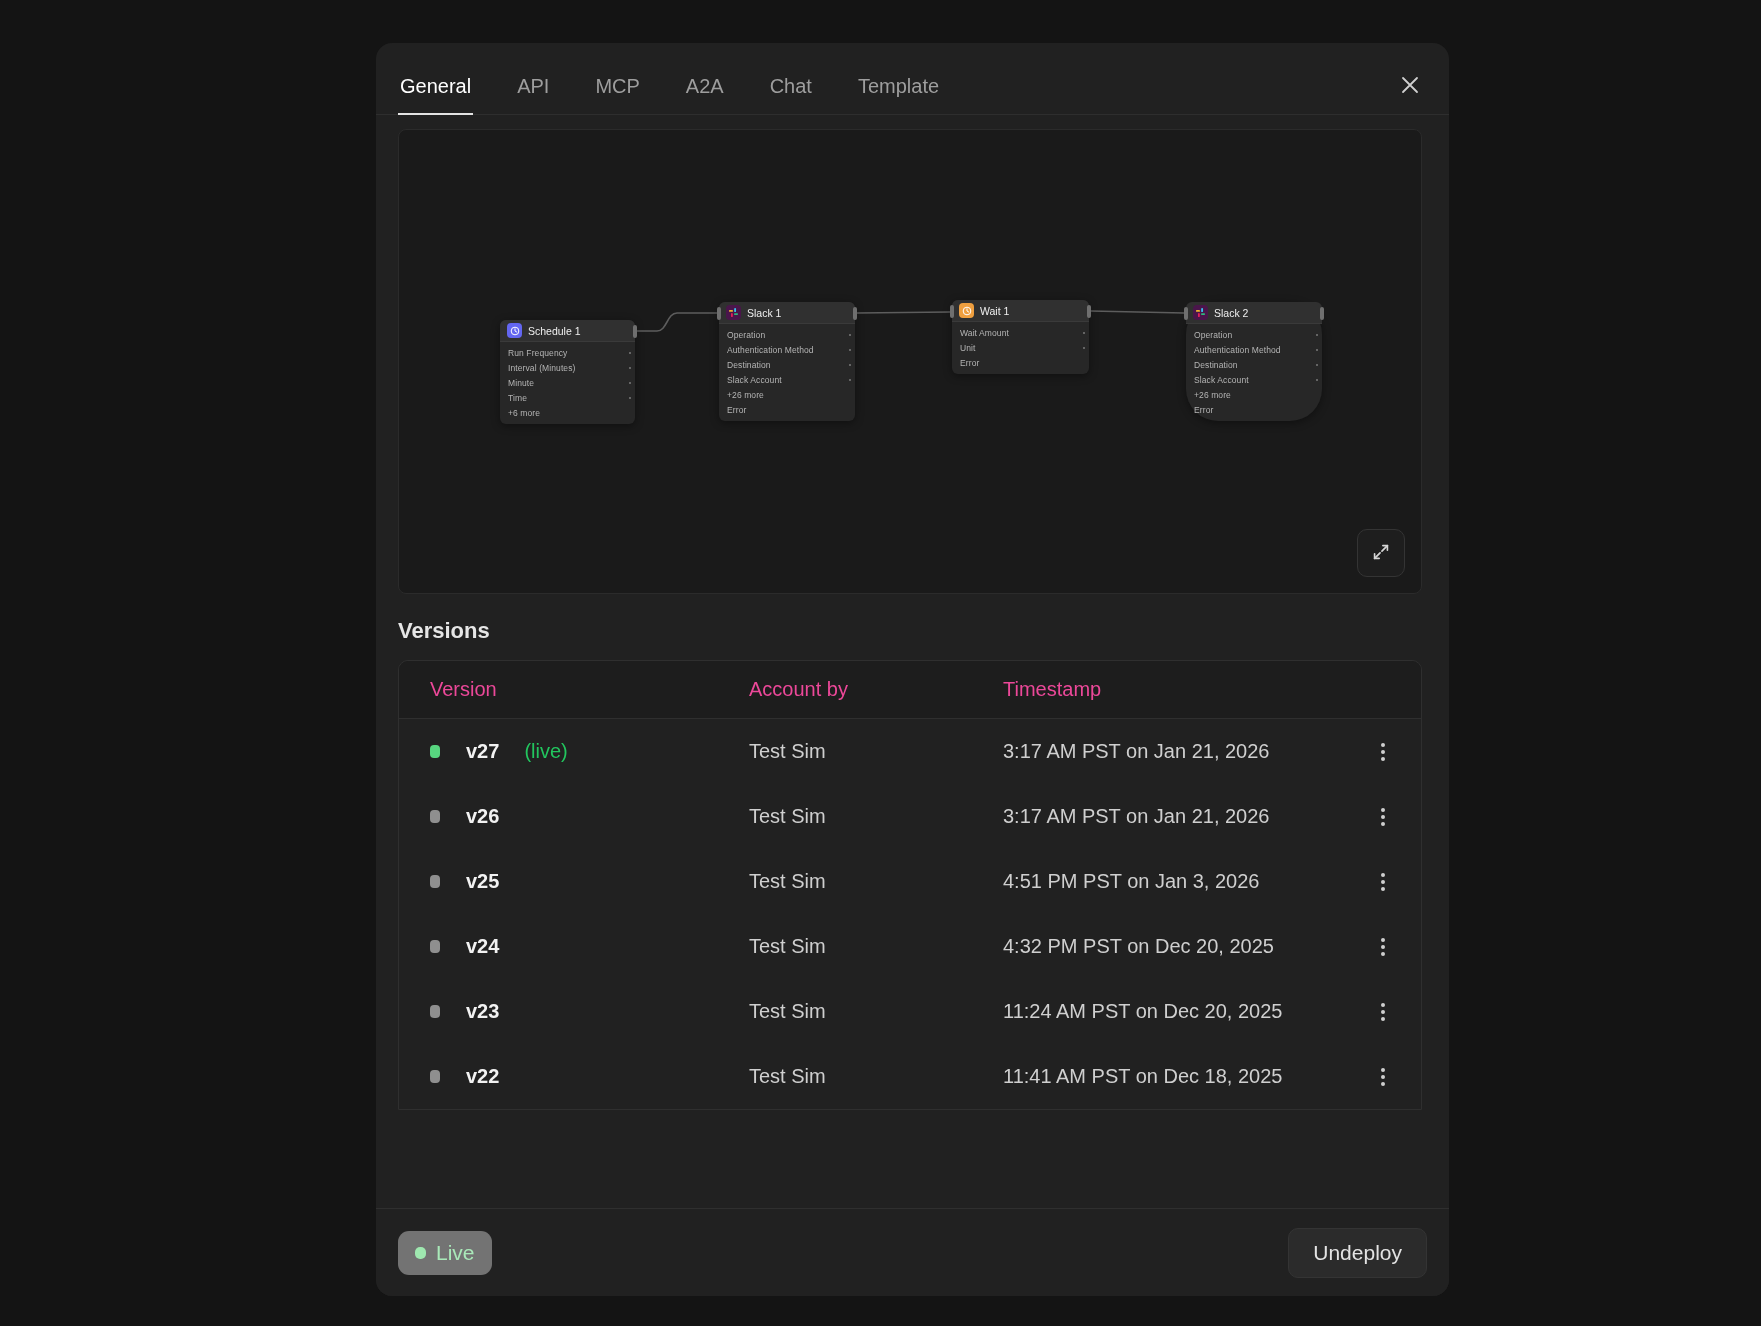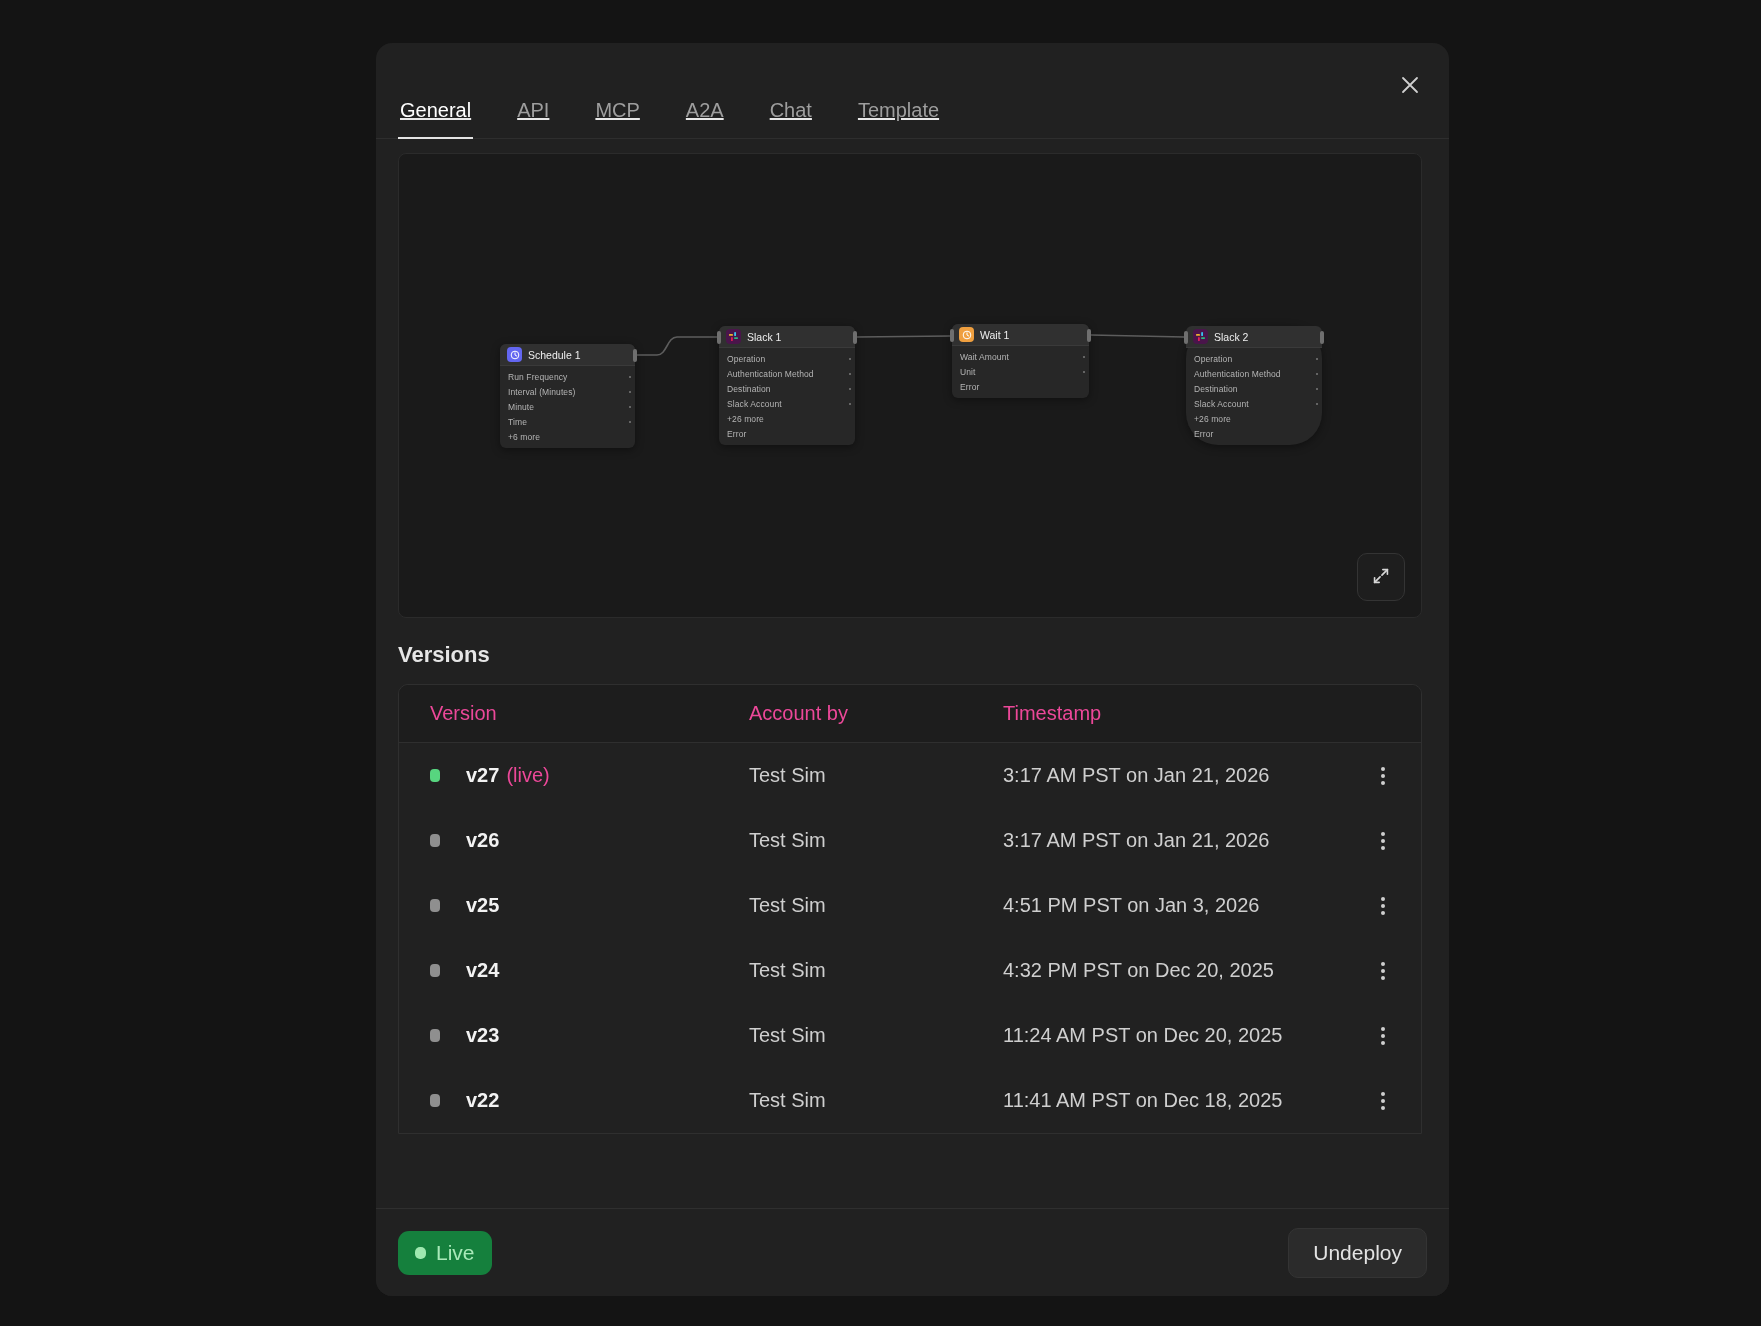--- a/index.html
+++ b/index.html
@@ -16,21 +16,21 @@
     background:#212121; border-radius:16px; display:flex; flex-direction:column;
     overflow:hidden;
   }
   
   .modal-header { position:relative; padding:24px 22px 0 22px; border-bottom:1px solid #2e2e2e; }
   .modal-title { font-size:27px; font-weight:500; color:#f2f2f2; letter-spacing:.2px; }
   .close-btn {
     position:absolute; right:22px; top:26px; width:34px; height:34px;
     background:none; border:none; cursor:pointer; display:flex; align-items:center; justify-content:center;
   }
-  .tabs { display:flex; gap:42px; margin-top:32px;text-decoration:underline; }
+  .tabs { display:flex; gap:42px; margin-top:8px; }
   .tab {
     background:none; border:none; cursor:pointer;
     font-size:20px; color:#9e9e9e; padding:0 2px 15px 2px;
     font-family:"Liberation Sans", sans-serif;
     border-bottom:2px solid transparent; margin-bottom:-1px;
   }
   .tab.active { color:#ffffff; border-bottom-color:#e3e3e3; }
   
   .content { flex:1; overflow:hidden; padding:0 22px; }
   .section-heading { font-size:22px; font-weight:500; color:#e6e6e6; }
@@ -87,33 +87,33 @@
     background:#1d1d1d; border-bottom:1px solid #2f2f2f;
     color:#ec4899; font-size:20px;
   }
   .vrow {
     display:grid; grid-template-columns:36px 283px 254px 1fr 56px;
     padding-left:31px; height:65px; align-items:center; font-size:20px; color:#cfcfcf;
   }
   .vdot { width:10px; height:13px; border-radius:4px; background:#8f8f8f; }
   .vdot.live { background:#57d57f; }
   .vname { color:#f2f2f2; font-weight:700; }
-  .vsuffix { color:#ec4899; font-weight:400; margin-left:7px; }
+  .vsuffix { color:#22c55e; font-weight:400; margin-left:25px; }
   .kebab {
     width:36px; height:40px; background:none; border:none; cursor:pointer;
     display:flex; flex-direction:column; gap:3px; align-items:center; justify-content:center;
   }
   .kebab i { width:4px; height:4px; border-radius:50%; background:#cfcfcf; }
   
   .modal-footer {
     height:88px; border-top:1px solid #2f2f2f; display:flex;
     align-items:center; justify-content:space-between; padding:0 22px; background:#212121;
   }
   .live-badge {
-    display:flex; align-items:center; gap:10px; background:#15803d; color:#a9e9b9;
+    display:flex; align-items:center; gap:10px; background:#737373; color:#a9e9b9;
     border-radius:11px; padding:10px 17px; font-size:21px;
   }
   .live-badge .bdot { width:11px; height:12px; border-radius:5px; background:#9fe8b0; }
   .undeploy-btn {
     background:#2b2b2b; border:1px solid #343434; border-radius:10px; cursor:pointer;
     color:#e3e3e3; font-size:21px; padding:12px 24px; font-family:"Liberation Sans", sans-serif;
   }
 </style>
 </head>
 <body>

